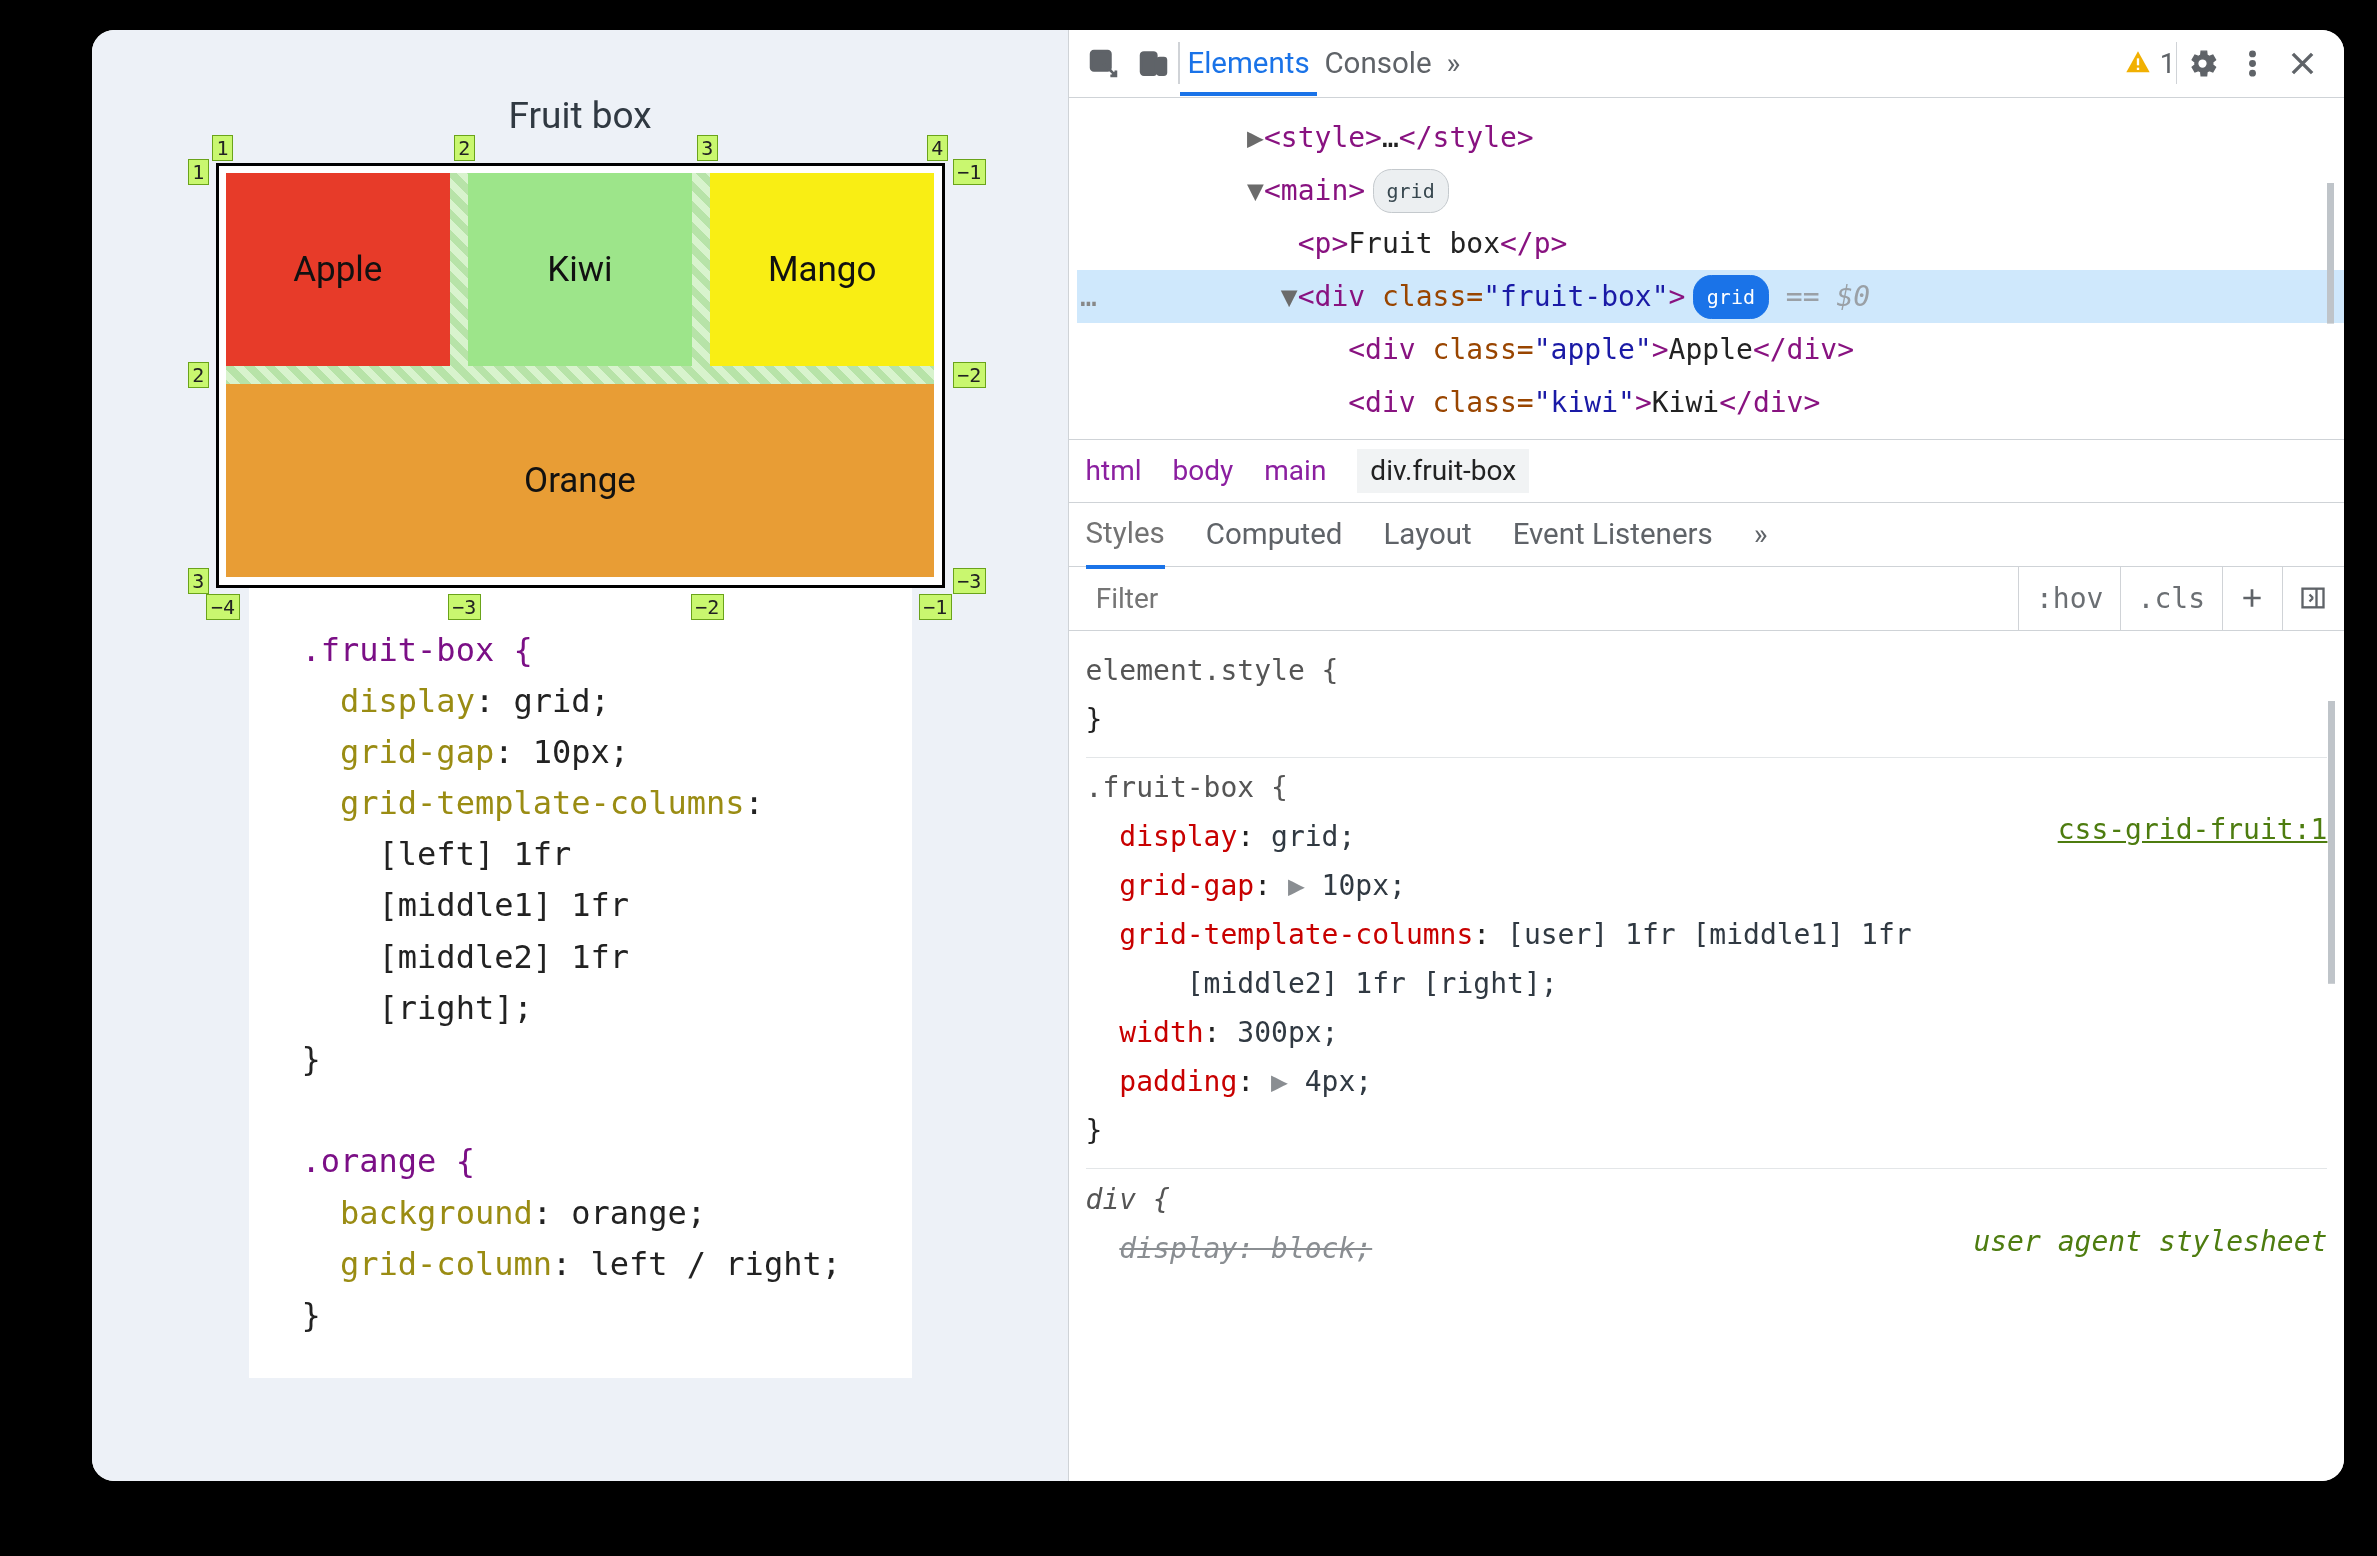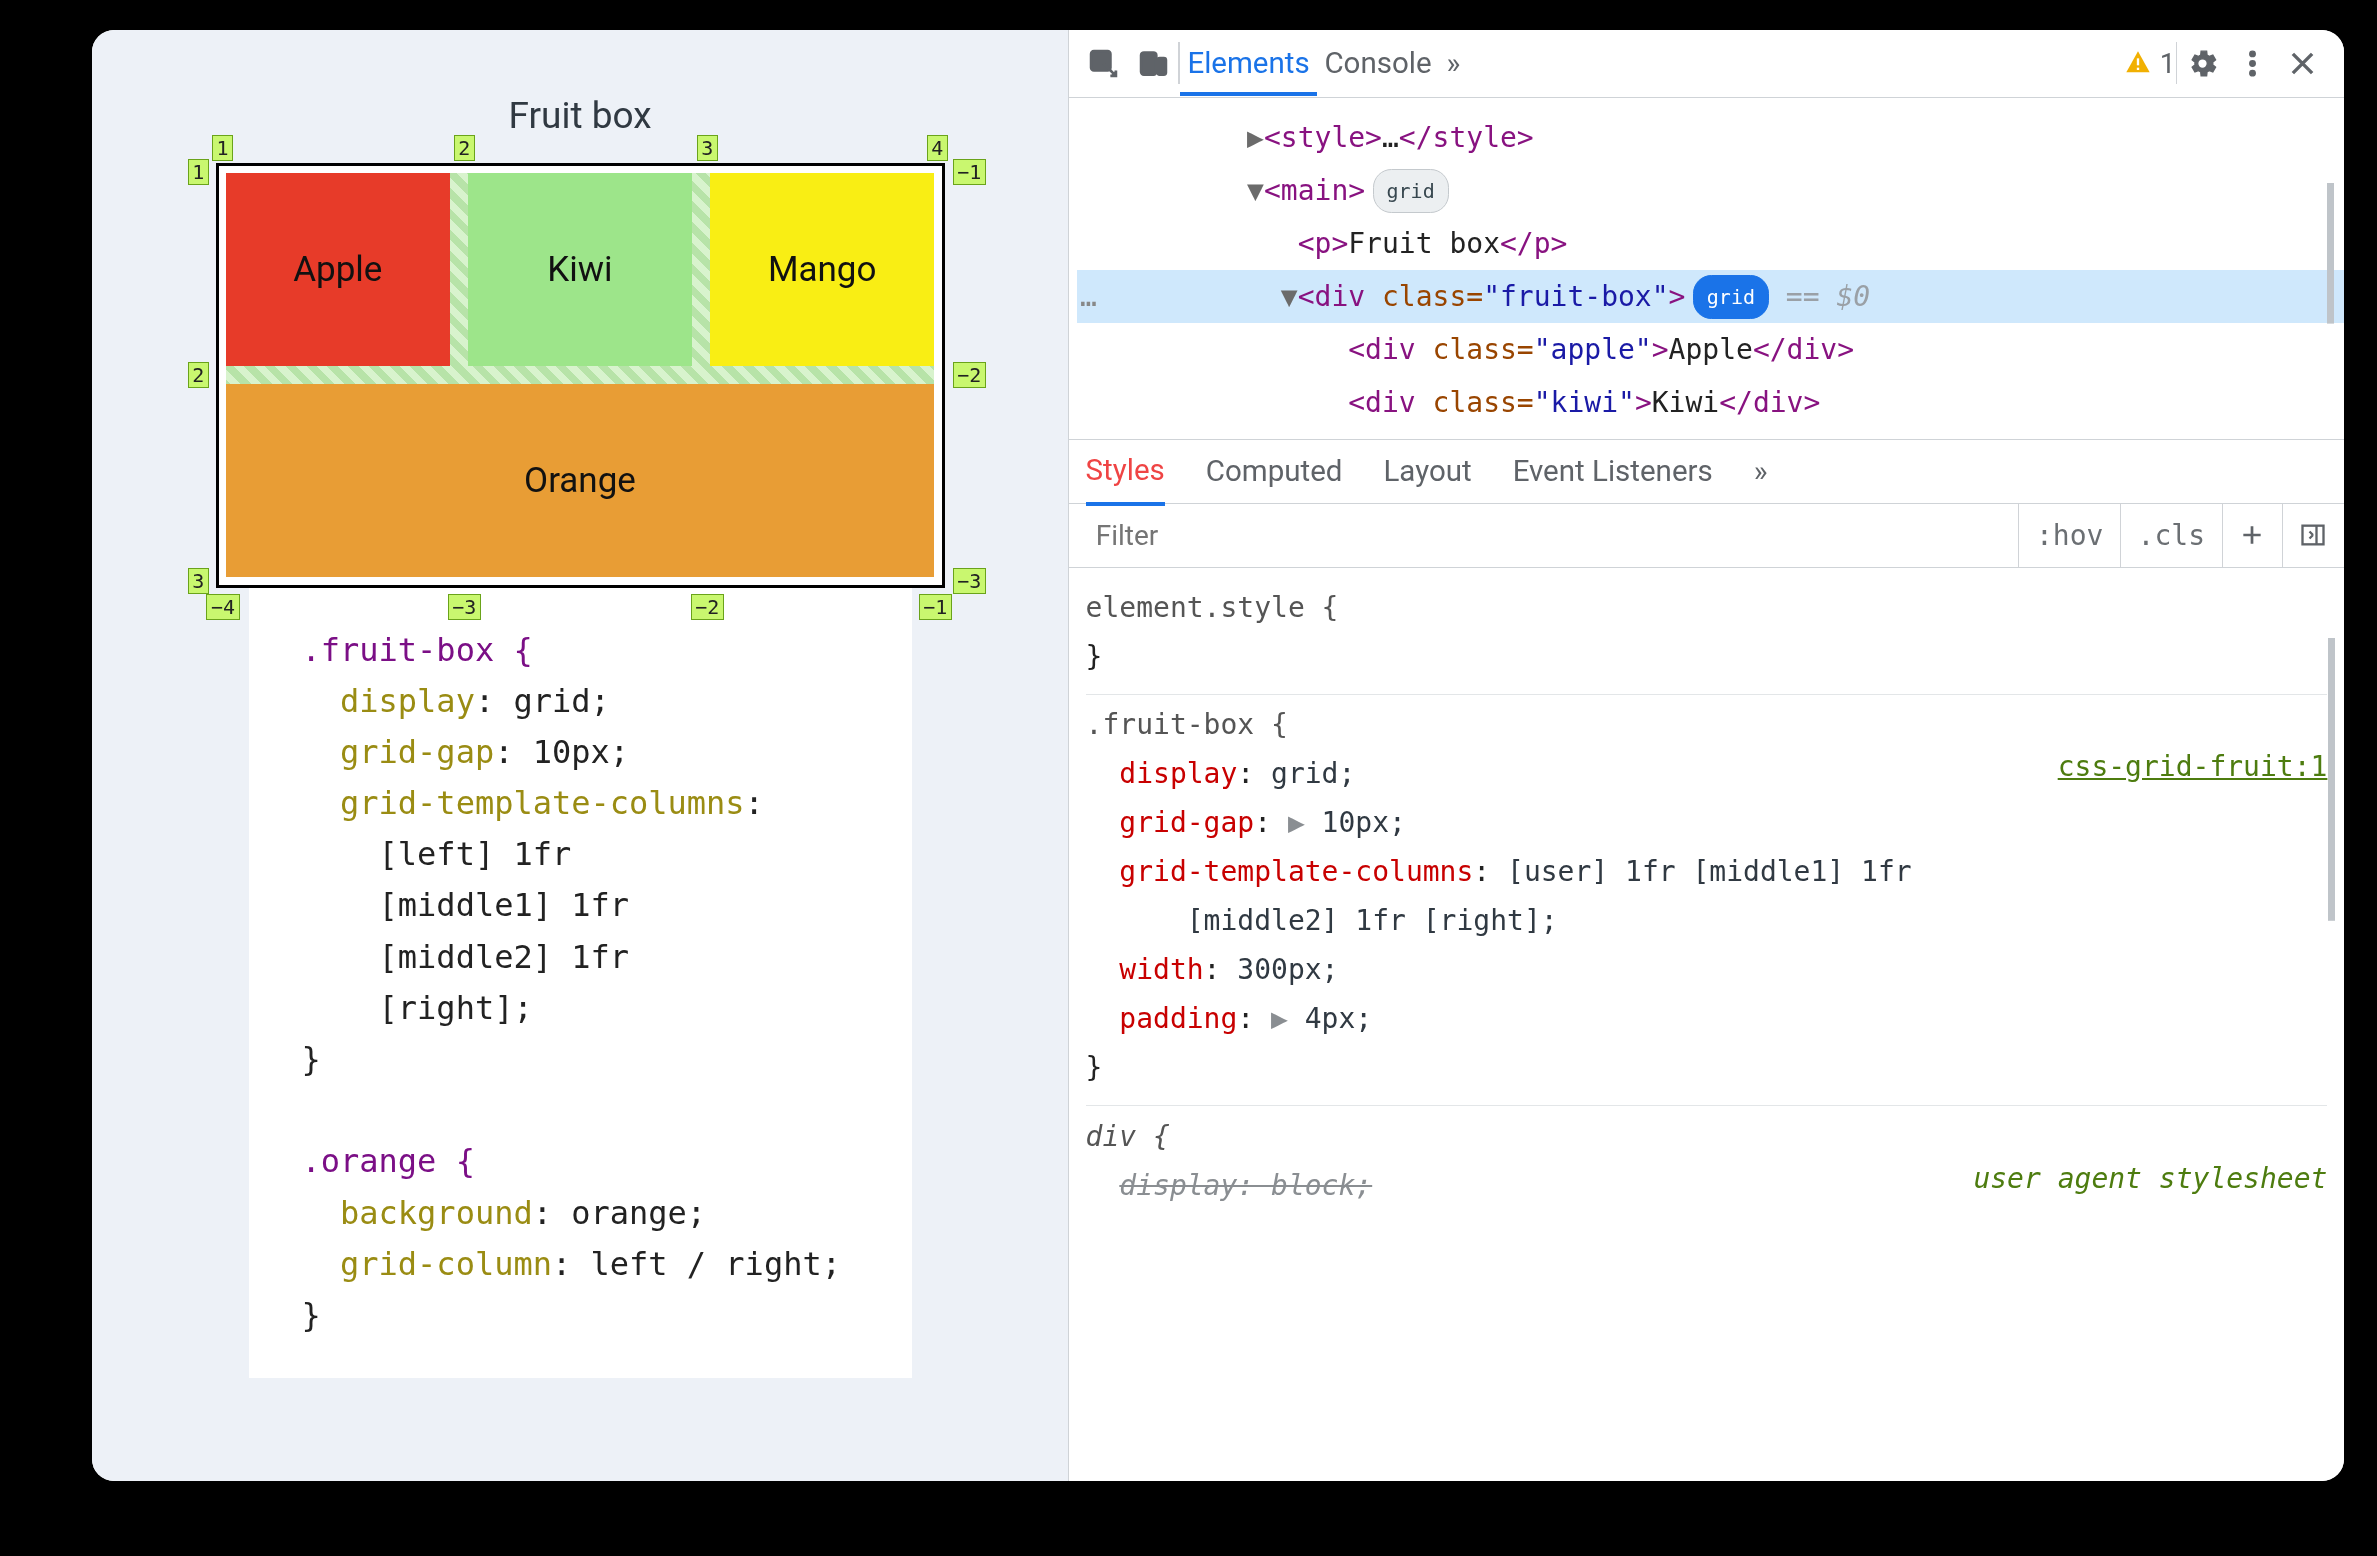--- a/index.html
+++ b/index.html
@@ -181,21 +181,21 @@
   .breadcrumb .crumb{cursor:pointer;}
   .breadcrumb .crumb.active{background:#f1f3f4;color:#222;padding:5.5px 13px;}
 
   
   .subtabs {
     display:flex;align-items:center;gap:41px;height:64px;
     padding:0 16.6px;font-size:29.5px;color:#5f6368;
     border-bottom:1.8px solid #cfd3d7;
   }
   .subtabs .t{cursor:pointer;}
-  .subtabs .t.active{color:#ef4444;border-bottom:4.6px solid #1a73e8;padding-bottom:14.7px;margin-bottom:-16.6px;}
+  .subtabs .t.active{color:#737373;border-bottom:4.6px solid #1a73e8;padding-bottom:14.7px;margin-bottom:-16.6px;}
 
   
   .filterbar{
     display:flex;align-items:center;height:64px;border-bottom:1.8px solid #cfd3d7;
     font-size:28px;color:#6b6f73;padding-left:12px;
   }
   .filterbar input{
     flex:1;border:0;font-size:28px;color:#555;padding:0 14.7px;outline:none;
     font-family:inherit;
   }
@@ -324,20 +324,26 @@
     <div class="dom-panel">
       <div class="dom-scroll"></div>
       <div class="row">         <span class="tri">▶</span><span class="tkn-tag">&lt;style&gt;</span><span class="tkn-plain">…</span><span class="tkn-tag">&lt;/style&gt;</span></div>
       <div class="row">         <span class="tri">▼</span><span class="tkn-tag">&lt;main&gt;</span><span class="badge-grid">grid</span></div>
       <div class="row">            <span class="tkn-tag">&lt;p&gt;</span><span class="tkn-plain">Fruit box</span><span class="tkn-tag">&lt;/p&gt;</span></div>
       <div class="row sel-row"><span class="ellipsis-gutter">…</span>           <span class="tri">▼</span><span class="tkn-tag">&lt;div </span><span class="tkn-attr">class=</span><span class="tkn-val">"fruit-box"</span><span class="tkn-tag">&gt;</span><span class="badge-grid blue">grid</span><span class="dollar"> == </span><span class="dollar">$0</span></div>
       <div class="row">               <span class="tkn-tag">&lt;div </span><span class="tkn-attr">class=</span><span class="tkn-val">"apple"</span><span class="tkn-tag">&gt;</span><span class="tkn-plain">Apple</span><span class="tkn-tag">&lt;/div&gt;</span></div>
       <div class="row">               <span class="tkn-tag">&lt;div </span><span class="tkn-attr">class=</span><span class="tkn-val">"kiwi"</span><span class="tkn-tag">&gt;</span><span class="tkn-plain">Kiwi</span><span class="tkn-tag">&lt;/div&gt;</span></div>
     </div>
 
+    <div class="breadcrumb">
+      <span class="crumb">html</span>
+      <span class="crumb">body</span>
+      <span class="crumb">main</span>
+      <span class="crumb active">div.fruit-box</span>
+    </div>
 
     <div class="subtabs">
       <span class="t active">Styles</span>
       <span class="t">Computed</span>
       <span class="t">Layout</span>
       <span class="t">Event Listeners</span>
       <span class="t">»</span>
     </div>
 
     <div class="filterbar">

